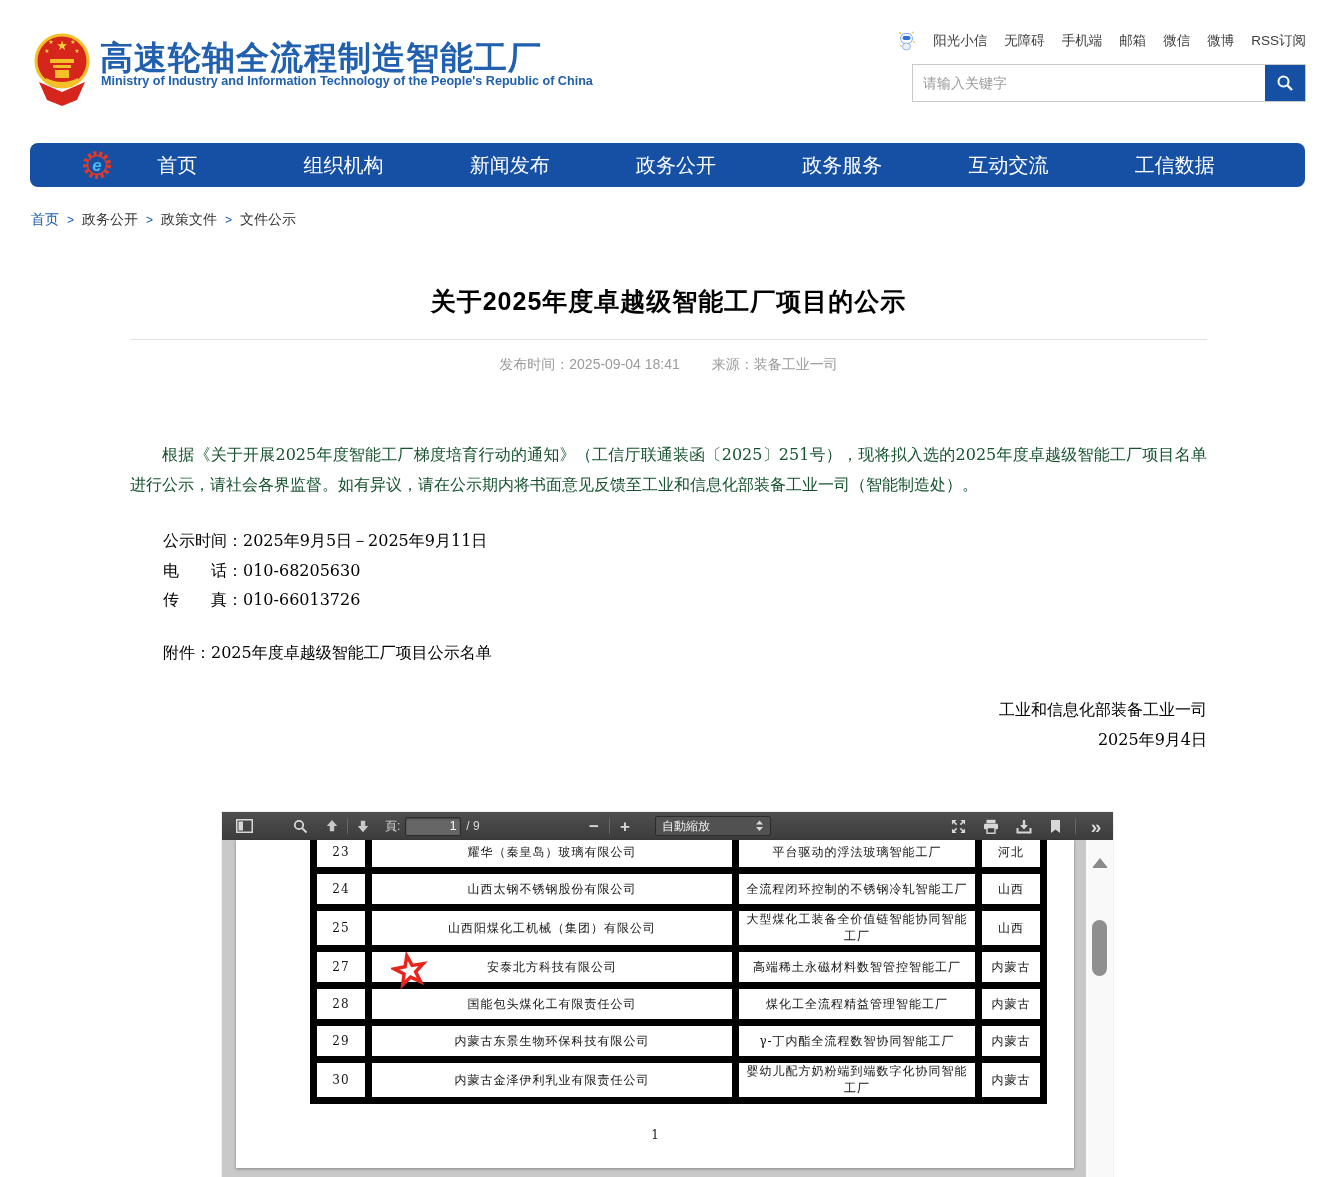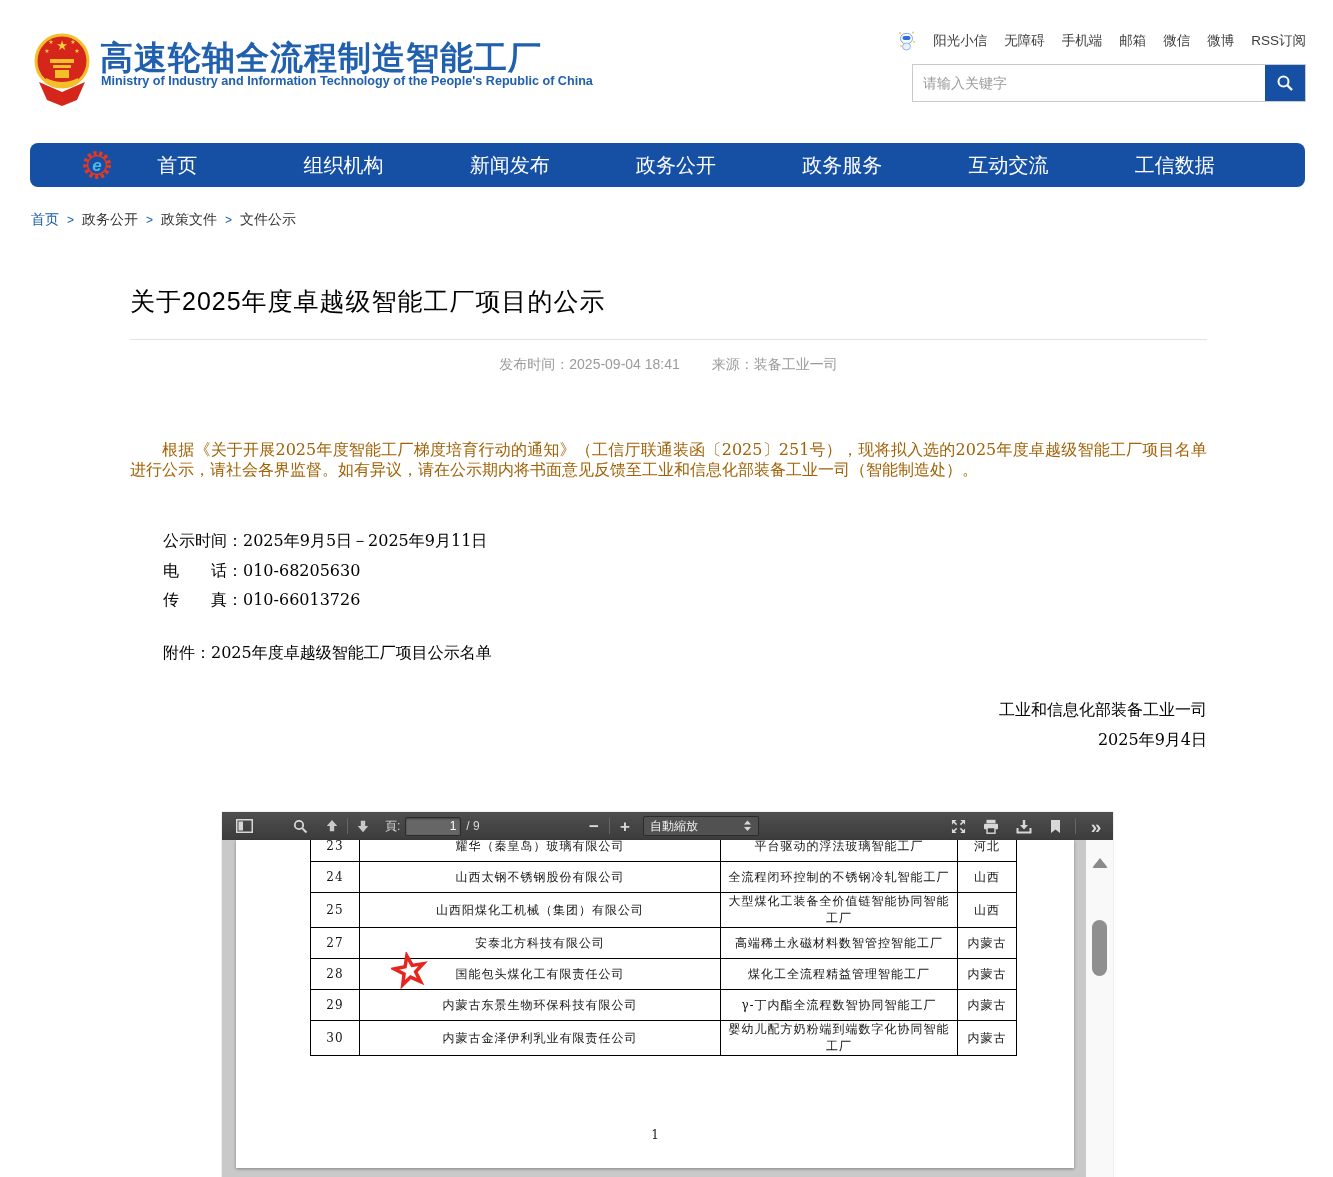--- a/index.html
+++ b/index.html
@@ -35,29 +35,29 @@
   
   .breadcrumb{position:absolute;left:31px;top:211px;font-size:14px;color:#333;
         display:flex;gap:8px;align-items:center;}
   .breadcrumb a{text-decoration:none;cursor:pointer;}
   .bc-home{color:#1A5CAB;}
   .bc-item{color:#333;}
   .bc-sep{color:#1A5CAB;font-size:12px;}
 
   
   .article{position:absolute;left:130px;top:0;width:1077px;}
-  .art-title{position:absolute;top:285px;left:0;width:100%;text-align:left;
-        font-size:25px;font-weight:normal;color:#000;letter-spacing:1px;}
+  .art-title{position:absolute;top:285px;left:0;width:100%;text-align:center;
+        font-size:25px;font-weight:bold;color:#000;letter-spacing:1px;}
   .art-divider{position:absolute;top:339px;left:0;width:100%;height:1px;background:#e2e2e2;}
   .art-meta{position:absolute;top:356px;left:0;width:100%;text-align:center;
         font-size:14px;color:#9b9b9b;}
   .art-meta span{margin:0 14px;}
   .serif{font-family:"DejaVu Serif","Liberation Serif",serif;}
-  .art-para{position:absolute;top:440px;left:0;width:100%;font-size:16px;line-height:20px;
-        color:#a16207;text-indent:2em;text-align:justify;}
+  .art-para{position:absolute;top:440px;left:0;width:100%;font-size:16px;line-height:30px;
+        color:#14532d;text-indent:2em;text-align:justify;}
   .art-lines{position:absolute;top:526px;left:33px;font-size:16px;line-height:29.5px;color:#000;}
   .art-attach{position:absolute;top:643px;left:33px;font-size:16px;color:#000;cursor:pointer;}
   .art-sign{position:absolute;top:700px;right:0;font-size:16px;color:#000;}
   .art-signdate{position:absolute;top:730px;right:0;font-size:16px;color:#000;text-align:left;}
 
   
   .pdf-viewer{position:absolute;left:222px;top:812px;width:891px;height:365px;overflow:hidden;
         box-shadow:0 0 1px rgba(0,0,0,.4);}
   .pdf-toolbar{position:absolute;left:0;top:0;right:0;height:28px;
         background:linear-gradient(#4e4e4e,#3c3c3c);border-bottom:1px solid #282828;}
@@ -72,21 +72,21 @@
   .zoom-select{width:116px;height:20px;background:#515151;border:1px solid #2b2b2b;border-radius:2px;
         color:#efefef;font-size:12px;display:flex;align-items:center;padding:0 6px;cursor:pointer;
         justify-content:space-between;box-sizing:border-box;}
   .tb-text{font-size:17px;font-weight:bold;line-height:1;color:#d8d8d8;}
 
   .pdf-content{position:absolute;left:0;top:28px;right:0;bottom:0;background:#c9c9c9;}
   .pdf-page{position:absolute;left:14px;top:0;width:838px;height:328px;background:#fff;
         overflow:hidden;box-shadow:0 1px 3px rgba(0,0,0,.35);}
   .pdf-table{position:absolute;left:74px;top:-10px;border-collapse:collapse;
         font-family:"DejaVu Serif","Liberation Serif",serif;font-size:12px;color:#141414;}
-  .pdf-table td{border:1px solid #000000;height:30px;text-align:center;padding:0 4px;
+  .pdf-table td{border:7px solid #000000;height:30px;text-align:center;padding:0 4px;
         letter-spacing:1px;}
   .col-no{width:40px;}
   .col-company{width:352px;}
   .col-project{width:228px;}
   .col-prov{width:50px;}
   .star-annot{position:absolute;left:155px;top:112px;}
   .pdf-pagenum{position:absolute;top:288px;left:0;width:100%;text-align:center;font-size:12px;
         color:#222;font-family:"DejaVu Serif",serif;}
   .pdf-scrollbar{position:absolute;right:0;top:0;bottom:0;width:27px;background:#f9f9f9;}
   .sb-arrow{width:0;height:0;border-left:8px solid transparent;border-right:8px solid transparent;
@@ -224,21 +224,21 @@
       <span class="tb-label">/ 9</span>
     </div>
     <div class="tb" style="left:360px;">
       <button class="tb-btn">
         <span class="tb-text">−</span>
       </button>
       <span class="tb-sep"></span>
       <button class="tb-btn">
         <span class="tb-text">+</span>
       </button>
-      <div class="zoom-select" style="margin-left:6px;">
+      <div class="zoom-select" style="margin-left:18px;">
         <span>自動縮放</span>
         <svg width="9" height="12" viewBox="0 0 9 12">
           <polygon points="1,4.5 8,4.5 4.5,0.5" fill="#d8d8d8"></polygon>
           <polygon points="1,7 8,7 4.5,11" fill="#d8d8d8"></polygon>
         </svg>
       </div>
     </div>
     <div class="tb" style="left:724px;">
       <button class="tb-btn">
         <svg width="15" height="15" viewBox="0 0 16 16">

